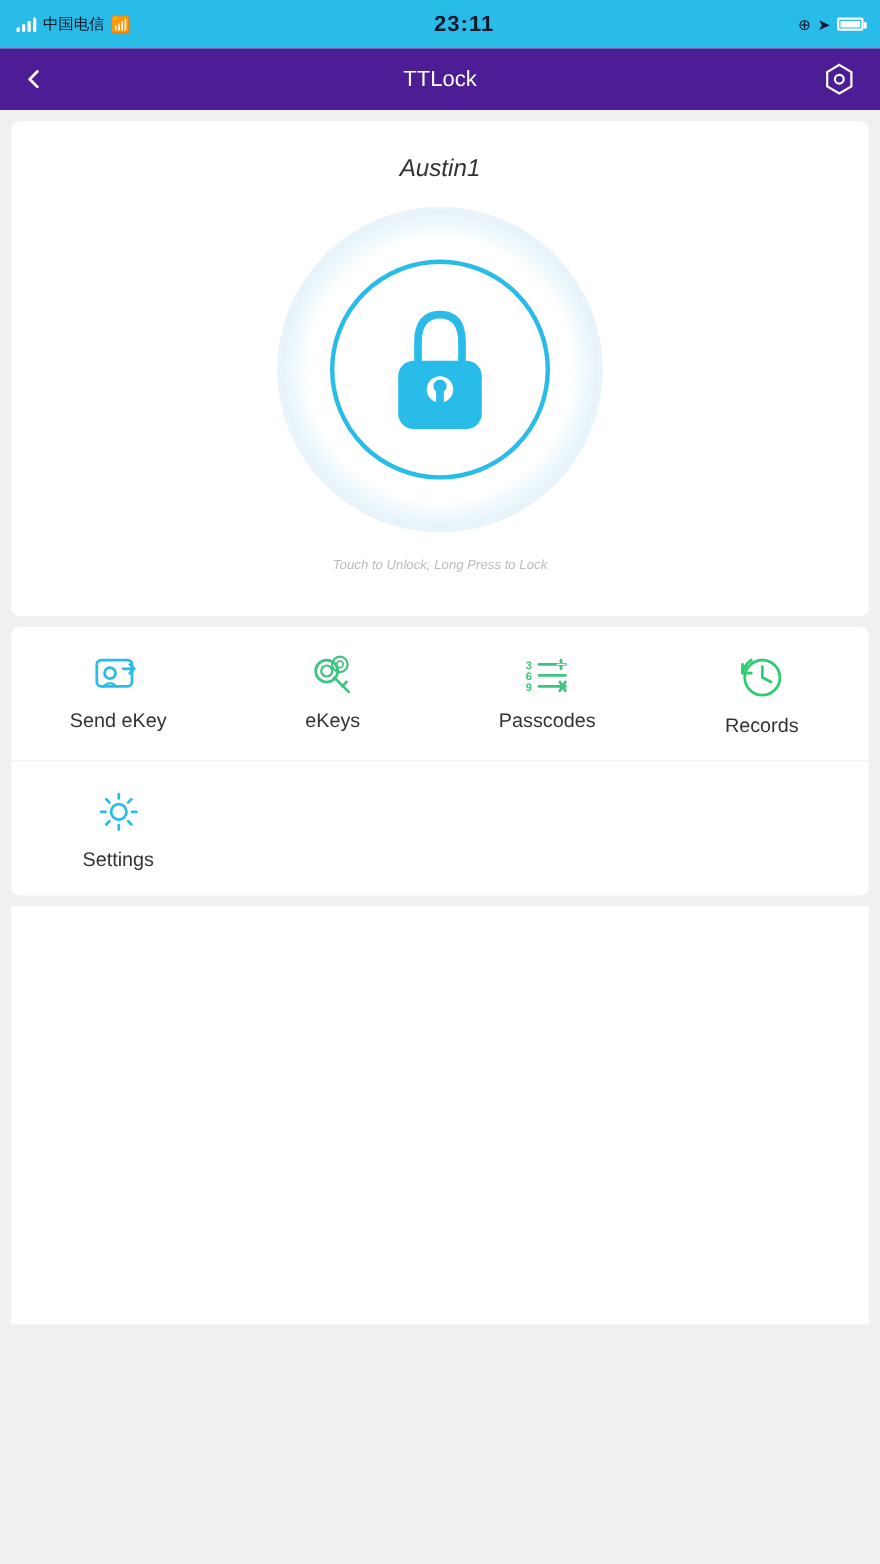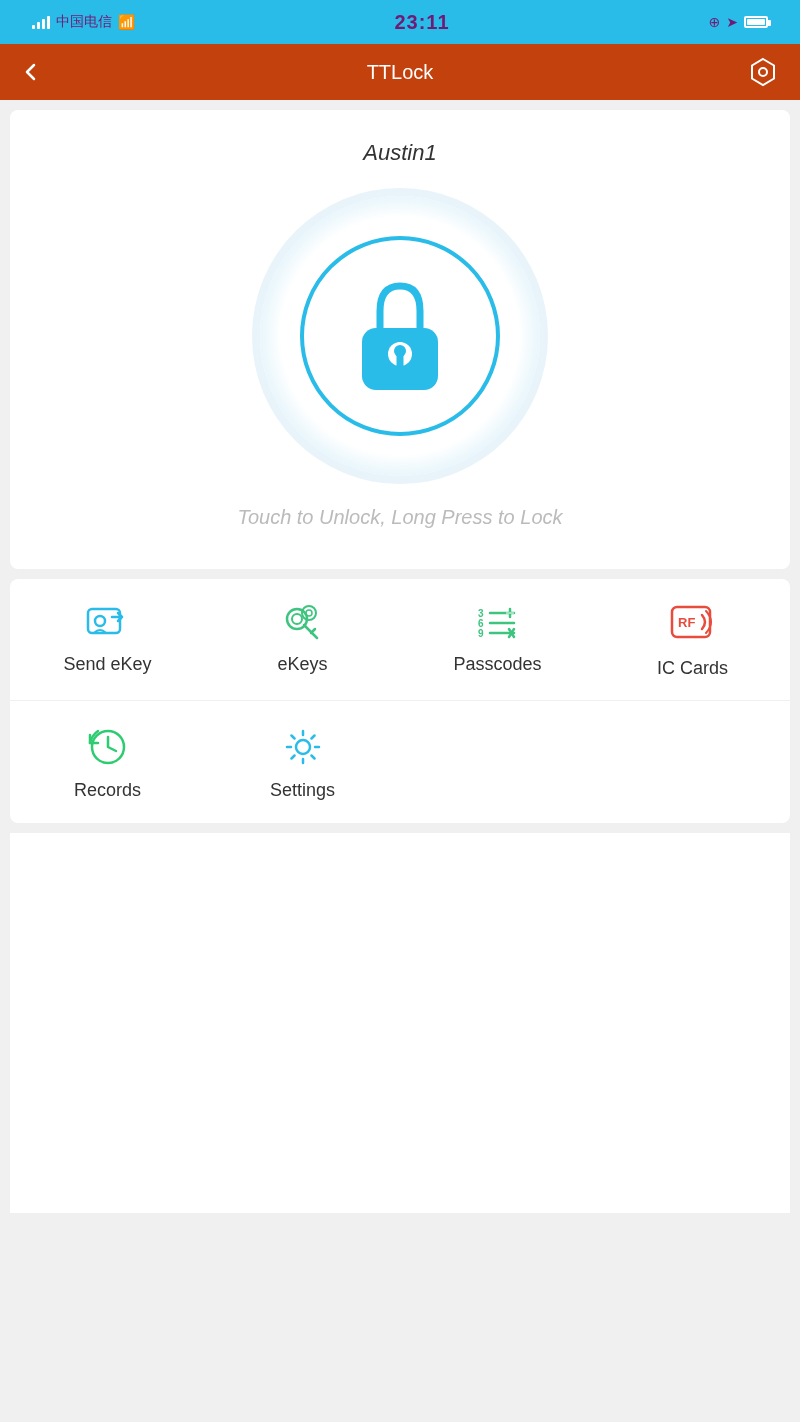--- a/index.html
+++ b/index.html
@@ -11,22 +11,22 @@
       background: #f0f0f0;
     }
 
     
     .status-bar {
       background: #29bce8;
       height: 44px;
       display: flex;
       align-items: center;
       justify-content: space-between;
-      padding: 0 32px;
-      color: #701a75;
+      padding: 0 15px;
+      color: #0f172a;
       font-size: 14px;
       font-weight: 500;
     }
     .status-left { display: flex; align-items: center; gap: 6px; }
     .status-center { font-size: 20px; font-weight: 600; letter-spacing: 1px; }
     .status-right { display: flex; align-items: center; gap: 6px; }
     .signal-bars { display: flex; align-items: flex-end; gap: 2px; height: 14px; }
     .signal-bars span { background: white; width: 3px; border-radius: 1px; }
     .signal-bars span:nth-child(1) { height: 4px; }
     .signal-bars span:nth-child(2) { height: 7px; }
@@ -41,21 +41,21 @@
       content: ''; position: absolute; right: -5px; top: 2px;
       width: 3px; height: 6px; background: white; border-radius: 0 1px 1px 0;
     }
     .battery-fill {
       position: absolute; left: 1px; top: 1px; bottom: 1px;
       right: 1px; background: white; border-radius: 1px;
     }
 
     
     .header {
-      background: #c2410c;
+      background: #4c1d95;
       height: 56px;
       display: flex;
       align-items: center;
       justify-content: center;
       position: relative;
       padding: 0 20px;
     }
     .header-back {
       position: absolute; left: 20px;
       color: white; font-size: 24px; cursor: pointer;
@@ -92,21 +92,21 @@
       box-shadow: 0 0 0 8px rgba(180, 220, 240, 0.3);
     }
     .lock-circle-inner {
       width: 200px; height: 200px; border-radius: 50%;
       border: 4px solid #29bce8;
       display: flex; align-items: center; justify-content: center;
       background: white;
     }
     .lock-svg { color: #29bce8; }
     .unlock-hint {
-      font-size: 20px; color: #bbb; text-align: right;
+      font-size: 12px; color: #bbb; text-align: right;
     }
 
     
     .action-grid {
       background: white;
       margin: 0 10px 10px;
       border-radius: 8px;
       display: grid;
       grid-template-columns: repeat(4, 1fr);
       gap: 0;
@@ -244,34 +244,20 @@
         <line x1="14" y1="30" x2="38" y2="30" stroke="#3dc47e" stroke-width="2.5" stroke-linecap="round"></line>
         <line x1="34" y1="6" x2="34" y2="14" stroke="#3dc47e" stroke-width="2.5" stroke-linecap="round"></line>
         <line x1="30" y1="10" x2="38" y2="10" stroke="white" stroke-width="1"></line>
 
         <path d="M33 26 L38 34 M38 26 L33 34" stroke="#3dc47e" stroke-width="2.5" stroke-linecap="round"></path>
       </svg>
     </div>
     <span class="action-label">Passcodes</span>
   </div>
 
-  <div class="action-item">
-    <div class="action-icon">
-      <svg width="50" height="44" viewBox="0 0 50 44" fill="none">
-
-        <rect x="4" y="4" width="38" height="30" rx="5" stroke="#e74c3c" stroke-width="2.5" fill="none"></rect>
-
-        <path d="M34 12 Q40 19 34 26" stroke="#e74c3c" stroke-width="2.5" fill="none" stroke-linecap="round"></path>
-        <path d="M38 8 Q48 19 38 30" stroke="#e74c3c" stroke-width="2" fill="none" stroke-linecap="round"></path>
-
-        <text x="10" y="24" font-size="13" font-weight="bold" fill="#e74c3c">RF</text>
-      </svg>
-    </div>
-    <span class="action-label">IC Cards</span>
-  </div>
 
 
   <div class="action-item">
     <div class="action-icon">
       <svg width="44" height="44" viewBox="0 0 44 44" fill="none">
         <circle cx="22" cy="22" r="16" stroke="#2ecc71" stroke-width="2.5" fill="none"></circle>
         <path d="M22 12 L22 22 L30 26" stroke="#2ecc71" stroke-width="2.5" stroke-linecap="round" stroke-linejoin="round"></path>
         <path d="M12 6 Q6 10 4 18" stroke="#2ecc71" stroke-width="2.5" fill="none" stroke-linecap="round"></path>
         <path d="M4 10 L4 18 L12 18" stroke="#2ecc71" stroke-width="2.5" fill="none" stroke-linecap="round" stroke-linejoin="round"></path>
       </svg>

